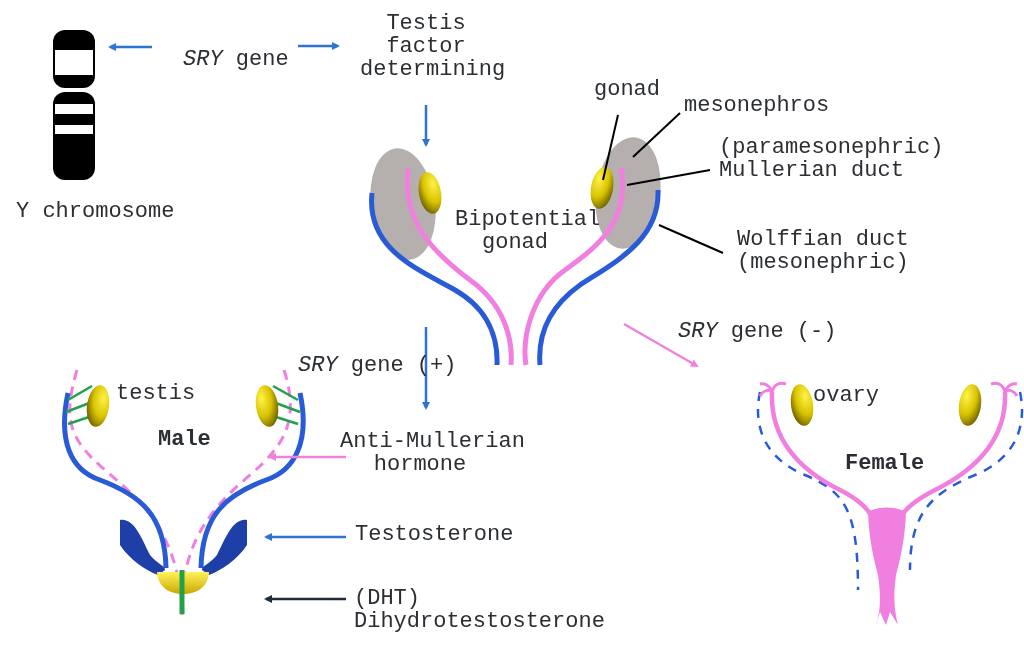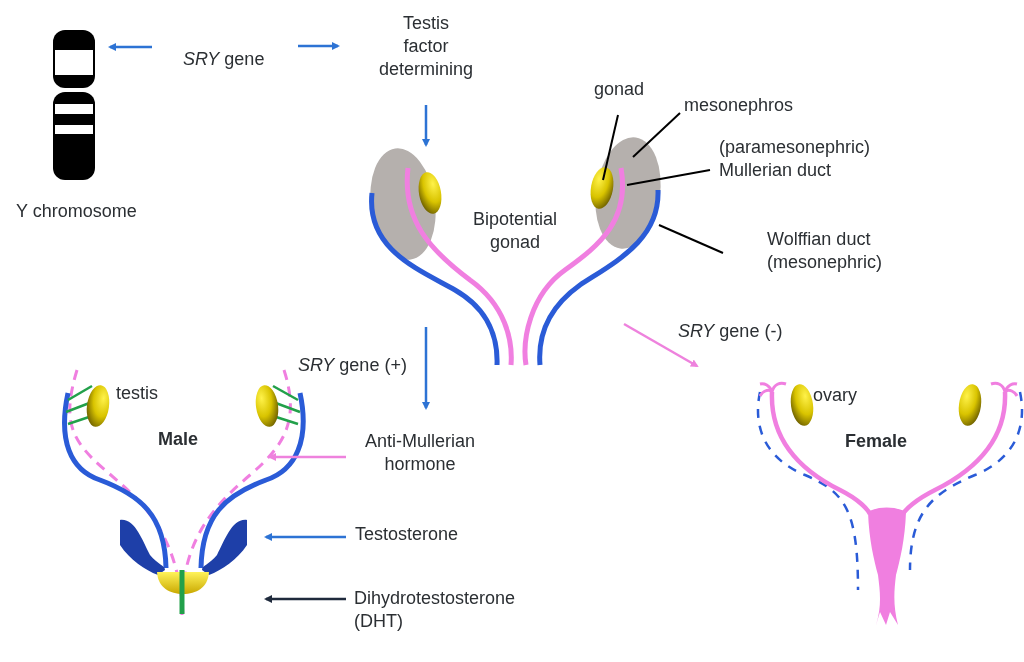--- a/index.html
+++ b/index.html
@@ -1,18 +1,18 @@
 <!DOCTYPE html>
 <html><head>
 <meta charset="utf-8">
 <style>
   html, body { margin:0; padding:0; background:#ffffff; }
   body { width:1024px; height:662px; overflow:hidden; position:relative; font-family:"DejaVu Sans", sans-serif; }
   svg { position:absolute; left:0; top:0; }
-  .lbl { position:absolute; color:#2b2f33; font-size:18px; line-height:23px; white-space:nowrap; font-family:Liberation Sans, sans-serif; }
+  .lbl { position:absolute; color:#2b2f33; font-size:22px; line-height:23px; white-space:nowrap; font-family:Liberation Mono, monospace; }
   .c { text-align:center; }
   .bold { font-weight:bold; }
   .it { font-style:italic; }
 </style>
 </head>
 <body>
 
 <svg width="1024" height="662" viewBox="0 0 1024 662">
   <defs>
     <radialGradient id="yellowGrad" cx="0.7" cy="0.3" r="0.8">
@@ -116,35 +116,35 @@
   <div>Testis</div>
   <div>factor</div>
   <div>determining</div>
 </div>
 <div class="lbl" style="left:594px;top:78px;">gonad</div>
 <div class="lbl" style="left:684px;top:87px;margin-top:7px;">mesonephros</div>
 <div class="lbl" style="left:719px;top:136px;">
   <div>(paramesonephric)</div>
   <div>Mullerian duct</div>
 </div>
-<div class="lbl" style="left:737px;top:228px;margin-left:30px;">
+<div class="lbl" style="left:737px;top:228px;">
   <div>Wolffian duct</div>
   <div>(mesonephric)</div>
 </div>
 <div class="lbl c" style="left:455px;top:208px;width:120px;">
   <div>Bipotential</div>
   <div>gonad</div>
 </div>
 <div class="lbl" style="left:298px;top:320px;margin-top:34px;"><span class="it">SRY</span><span> gene (+)</span></div>
 <div class="lbl" style="left:678px;top:320px;"><span class="it">SRY</span><span> gene (-)</span></div>
 <div class="lbl" style="left:116px;top:382px;">testis</div>
 <div class="lbl bold" style="left:158px;top:428px;">Male</div>
 <div class="lbl c" style="left:340px;top:430px;width:160px;">
   <div>Anti-Mullerian</div>
   <div>hormone</div>
 </div>
 <div class="lbl" style="left:355px;top:523px;text-align:center;">Testosterone</div>
 <div class="lbl" style="left:354px;top:587px;">
+  <div>(DHT)</div>
   <div>Dihydrotestosterone</div>
-  <div>(DHT)</div>
 </div>
 <div class="lbl" style="left:813px;top:384px;">ovary</div>
-<div class="lbl bold" style="left:845px;top:430px;">Female</div>
+<div class="lbl bold" style="left:845px;top:452px;">Female</div>
 
 </body></html>

